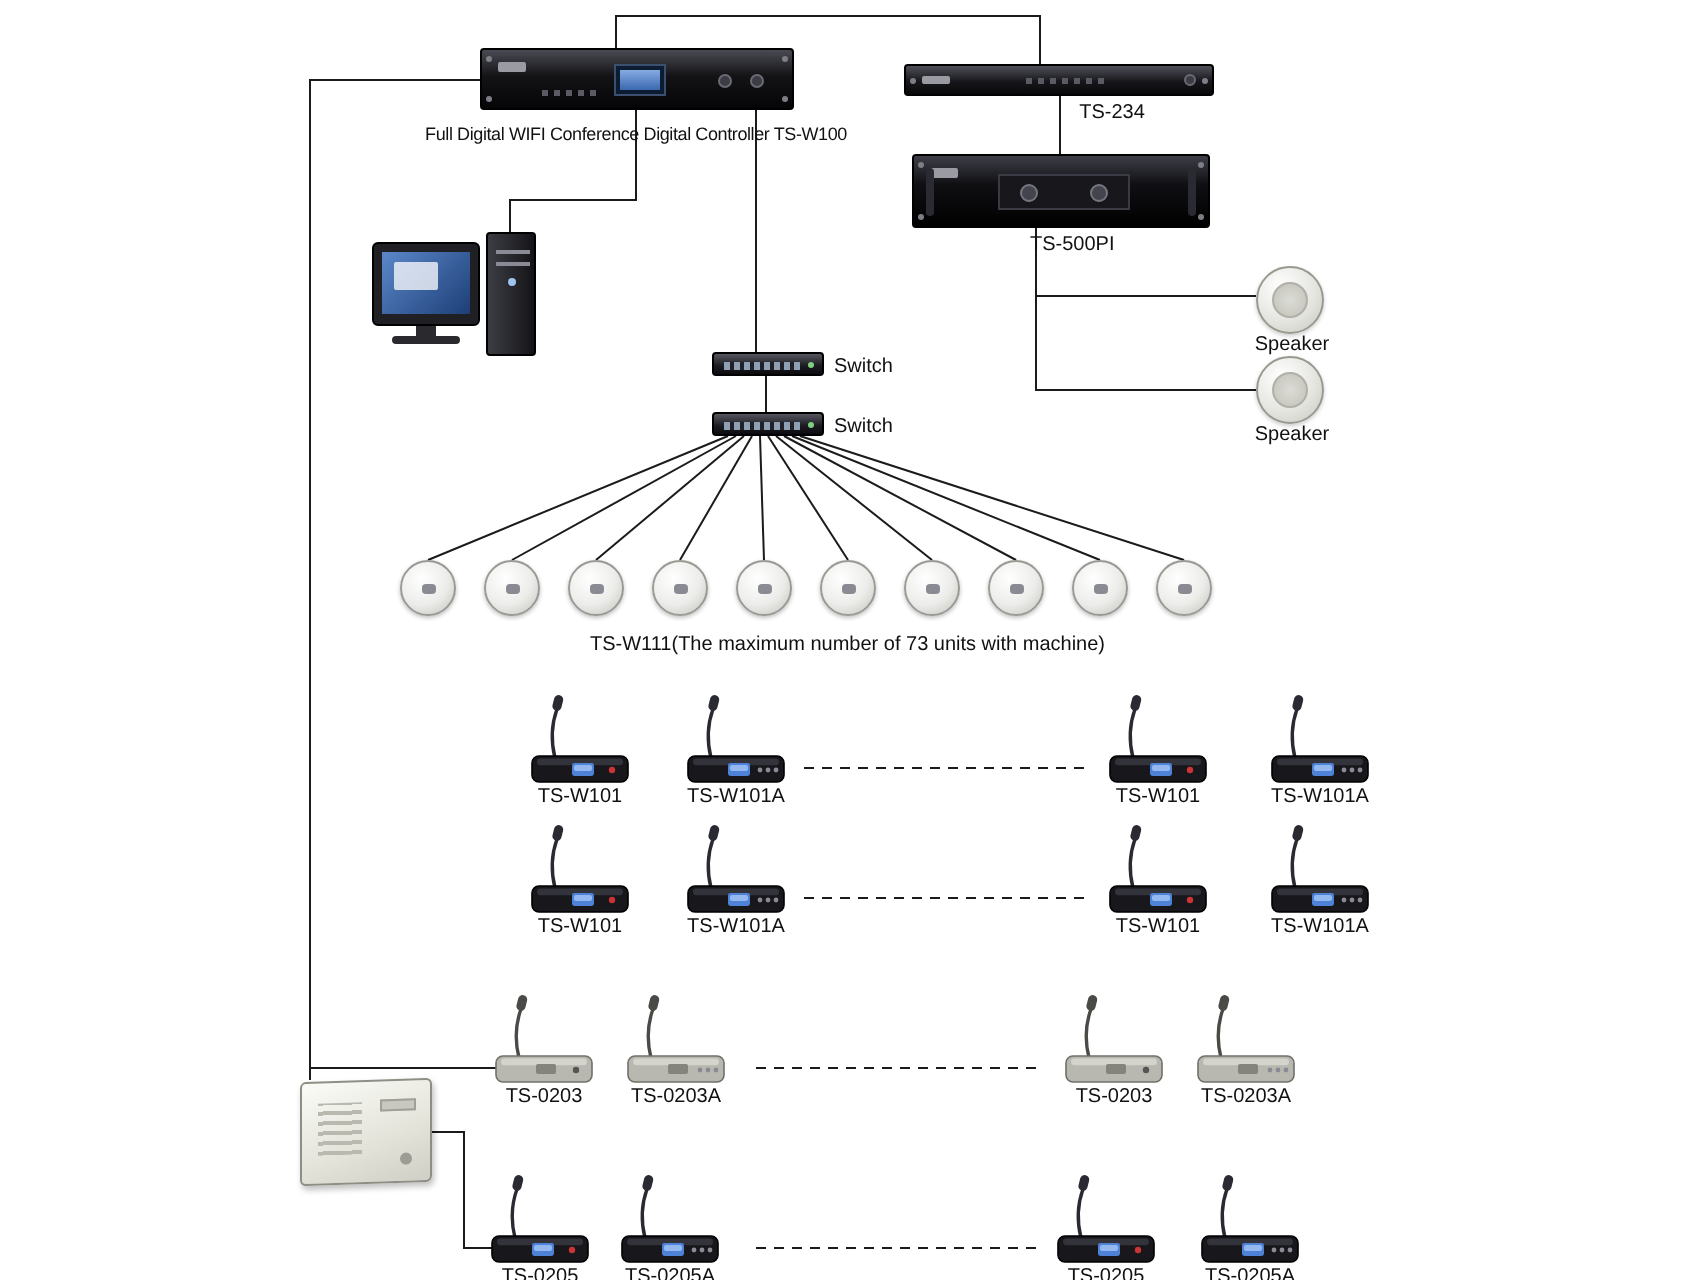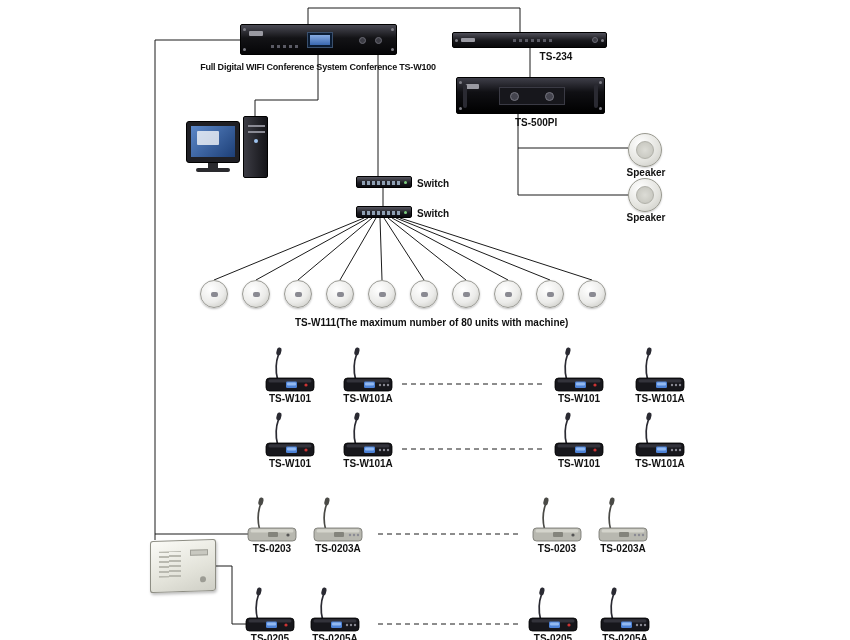--- a/index.html
+++ b/index.html
@@ -2,21 +2,21 @@
 <html><head>
 <meta charset="utf-8">
 <style>
   * { margin:0; padding:0; box-sizing:border-box; }
   html,body { width:850px; height:640px; background:#fff; overflow:hidden; }
   #stage { position:relative; width:850px; height:640px; background:#fff;
            font-family:"Liberation Sans", sans-serif; }
   #wires { position:absolute; left:0; top:0; }
 
   
-  .lbl { position:absolute; font-weight:bold; font-size:10px; line-height:11px;
+  .lbl { position:absolute; font-weight:normal; font-size:10px; line-height:11px;
          color:#111; white-space:nowrap; }
   .lbl-c { transform:translateX(-50%); text-align:center; }
   .lbl-sm { font-size:9px; letter-spacing:-0.2px; }
 
   
   .rack { position:absolute; border:1px solid #000; border-radius:2px; }
   #controller { left:240px; top:24px; width:157px; height:31px;
     background:linear-gradient(#4a4a54,#131316 45%,#050507); }
   #ts234 { left:452px; top:32px; width:155px; height:16px;
     background:linear-gradient(#50505a,#17171b 55%,#08080a); }
@@ -139,21 +139,21 @@
         <span class="rk-screen-inner"></span>
       </span>
     <span class="knob" style="left:118px;top:12px;"></span>
     <span class="knob" style="left:134px;top:12px;"></span>
     <span class="btnrow" style="left:30px;bottom:6px;width:30px;"></span>
     <span class="screw" style="left:2px;top:3px;"></span>
     <span class="screw" style="right:2px;top:3px;"></span>
     <span class="screw" style="left:2px;bottom:3px;"></span>
     <span class="screw" style="right:2px;bottom:3px;"></span>
   </div>
-  <div class="lbl lbl-c lbl-sm" style="left:318px;top:62px;">Full Digital WIFI Conference System Conference TS-W100</div>
+  <div class="lbl lbl-c lbl-sm" style="left:318px;top:62px;">Full Digital WIFI Conference Digital Controller TS-W100</div>
 
   <div class="rack" id="ts234">
     <span class="rk-logo thin"></span>
     <span class="btnrow" style="left:60px;top:6px;width:40px;"></span>
     <span class="knob" style="right:8px;top:4px;width:6px;height:6px;"></span>
     <span class="screw" style="left:2px;top:6px;"></span>
     <span class="screw" style="right:2px;top:6px;"></span>
   </div>
   <div class="lbl lbl-c" style="left:556px;top:51px;">TS-234</div>
 
@@ -230,21 +230,21 @@
       <div class="wifi-circle" style="left: 494px; top: 280px;">
         <span class="wifi-dot"></span>
       </div>
       <div class="wifi-circle" style="left: 536px; top: 280px;">
         <span class="wifi-dot"></span>
       </div>
       <div class="wifi-circle" style="left: 578px; top: 280px;">
         <span class="wifi-dot"></span>
       </div>
     </div>
-  <div class="lbl" style="left:295px;top:317px;">TS-W111(The maximum number of 80 units with machine)</div>
+  <div class="lbl" style="left:295px;top:317px;">TS-W111(The maximum number of 73 units with machine)</div>
 
   <div id="power-box">
     <span class="grille"></span>
     <span class="strip"></span>
     <span class="hole"></span>
   </div>
 
   <div id="mics">
       <div class="mic" style="left: 262px; top: 346px;"><svg width="56" height="46" viewBox="0 0 56 46">
           <path d="M15.5,33 C13.5,25 13.8,16 16.5,8.5" fill="none" stroke="#2a2a32" stroke-width="1.7"></path>

